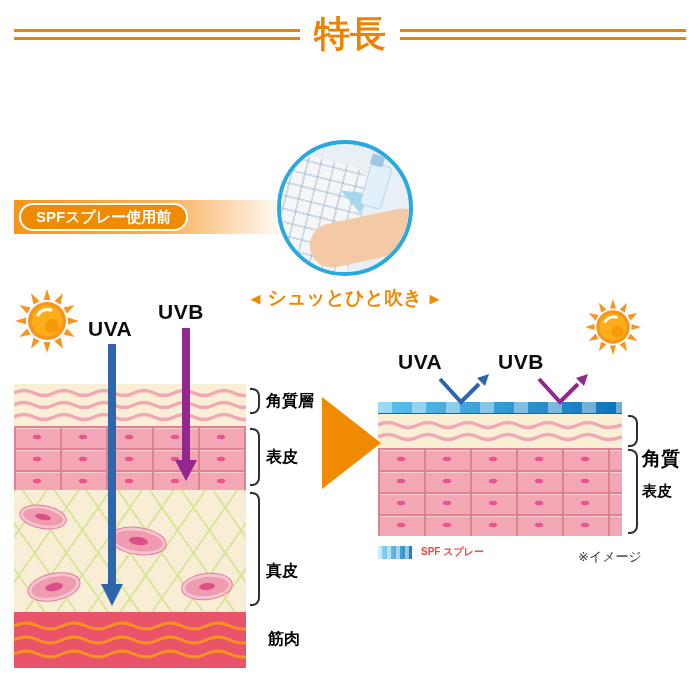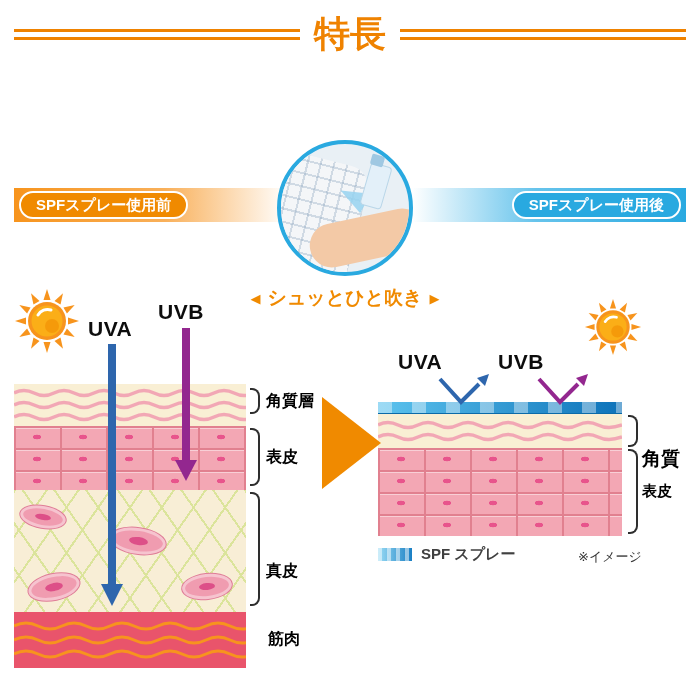--- a/index.html
+++ b/index.html
@@ -8,21 +8,21 @@
 
   
   .header{position:absolute;top:16px;left:0;width:700px;display:flex;align-items:center;gap:14px;padding:0 14px;}
   .hline{flex:1;height:11px;border-top:3px solid #ef8200;border-bottom:3px solid #ef8200;}
   .title{color:#ef8200;font-size:36px;font-weight:700;line-height:1;}
 
   
   .banner{position:absolute;top:76px;left:14px;width:672px;height:40px;background:linear-gradient(180deg,#0a7ac4,#0067b0);display:flex;align-items:center;padding-left:16px;color:#fff;font-size:22px;font-weight:700;letter-spacing:.5px;}
 
   
-  .ribbon{position:absolute;top:188px;height:34px;z-index:1;}
+  .ribbon{position:absolute;top:200px;height:34px;z-index:1;}
   .ribbon.before{left:14px;width:274px;background:linear-gradient(90deg,#f7941d 0%,#f9b05a 55%,rgba(249,176,90,0) 100%);}
   .ribbon.after{left:412px;width:274px;background:linear-gradient(270deg,#29a9e0 0%,#67c4ec 55%,rgba(103,196,236,0) 100%);}
   .pill{position:absolute;top:3px;height:28px;display:flex;align-items:center;padding:0 15px;border:2px solid #fff;border-radius:15px;color:#fff;font-size:15px;font-weight:700;white-space:nowrap;}
   .ribbon.before .pill{left:5px;background:#f08a00;}
   .ribbon.after .pill{right:5px;background:#29a9e0;}
 
   
   .photo{position:absolute;left:277px;top:140px;width:136px;height:136px;border-radius:50%;border:4px solid #29a9e0;background:#e9f0f5;overflow:hidden;z-index:2;}
   .sleeve{position:absolute;left:-14px;top:14px;width:92px;height:124px;border-radius:22px;transform:rotate(14deg);background:#f4f6f8;background-image:repeating-linear-gradient(0deg,rgba(140,165,190,.35) 0 2px,rgba(0,0,0,0) 2px 13px),repeating-linear-gradient(90deg,rgba(140,165,190,.35) 0 2px,rgba(0,0,0,0) 2px 13px);}
   .arm{position:absolute;left:28px;top:72px;width:116px;height:44px;border-radius:24px;background:#f3c9a6;transform:rotate(-12deg);}
@@ -59,40 +59,37 @@
 
   .ray-label{position:absolute;font-size:21px;font-weight:800;color:#0d0d0d;z-index:3;letter-spacing:.5px;}
 
   .overlay{position:absolute;left:0;top:0;width:700px;height:700px;z-index:3;pointer-events:none;}
   .sun{position:absolute;z-index:2;}
 
   
   .legend{position:absolute;left:378px;top:545px;display:flex;align-items:center;gap:9px;z-index:2;}
   .swatch{width:34px;height:13px;background:linear-gradient(90deg,#9adcf5,#1a7fc4);position:relative;}
   .swatch::after{content:"";position:absolute;inset:0;background:repeating-linear-gradient(90deg,rgba(255,255,255,.5) 0 4px,rgba(255,255,255,0) 4px 9px);}
-  .legend .lbl{font-size:15px;font-weight:700;color:#404040;}
+  .legend .lbl{font-size:10px;font-weight:700;color:#ef4444;}
   .note{position:absolute;left:578px;top:548px;font-size:13px;color:#333;z-index:2;}
 </style>
 </head>
 <body>
 
 <div class="page">
 
   <div class="header">
     <div class="hline"></div>
     <div class="title">特長</div>
     <div class="hline"></div>
   </div>
 
 
   <div class="ribbon before">
     <span class="pill">SPFスプレー使用前</span>
-  </div>
-  <div class="ribbon after">
-    <span class="pill">SPFスプレー使用後</span>
   </div>
 
   <div class="photo">
     <div class="sleeve"></div>
     <div class="arm"></div>
     <div class="mist"></div>
     <div class="bottle"></div>
     <div class="cap"></div>
   </div>
 

